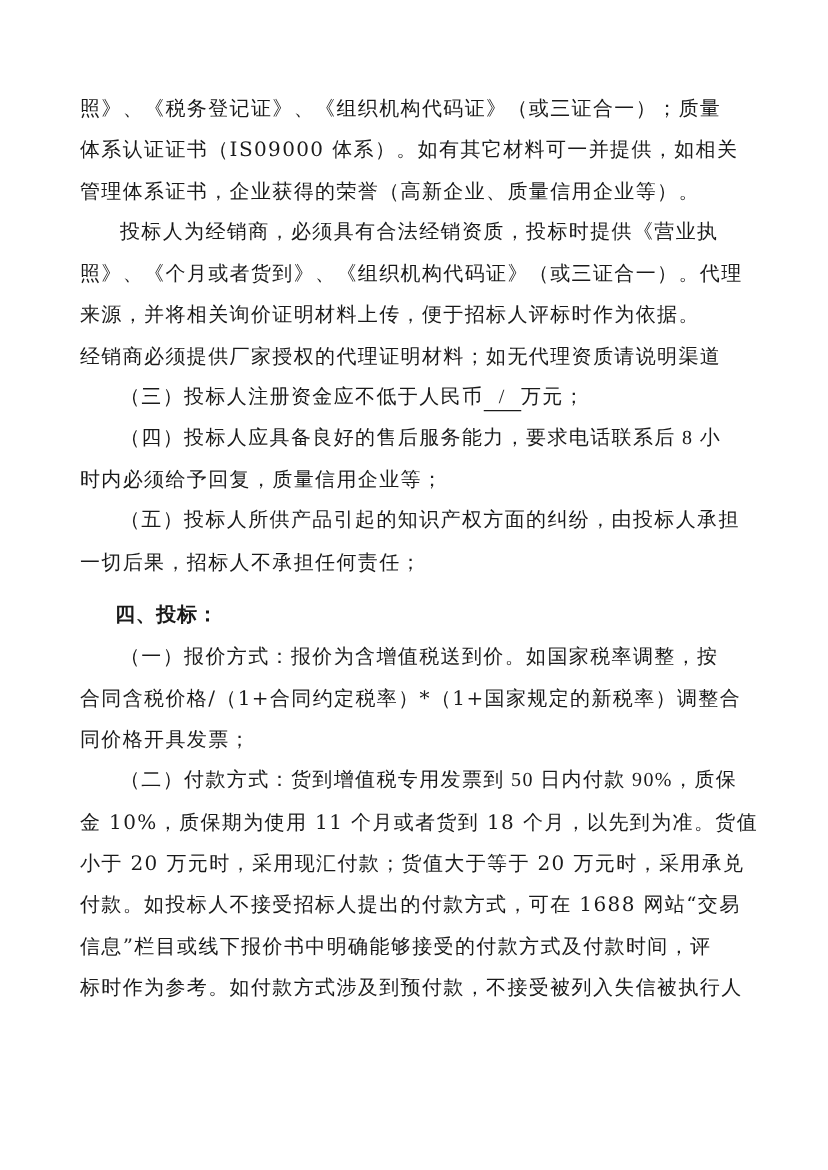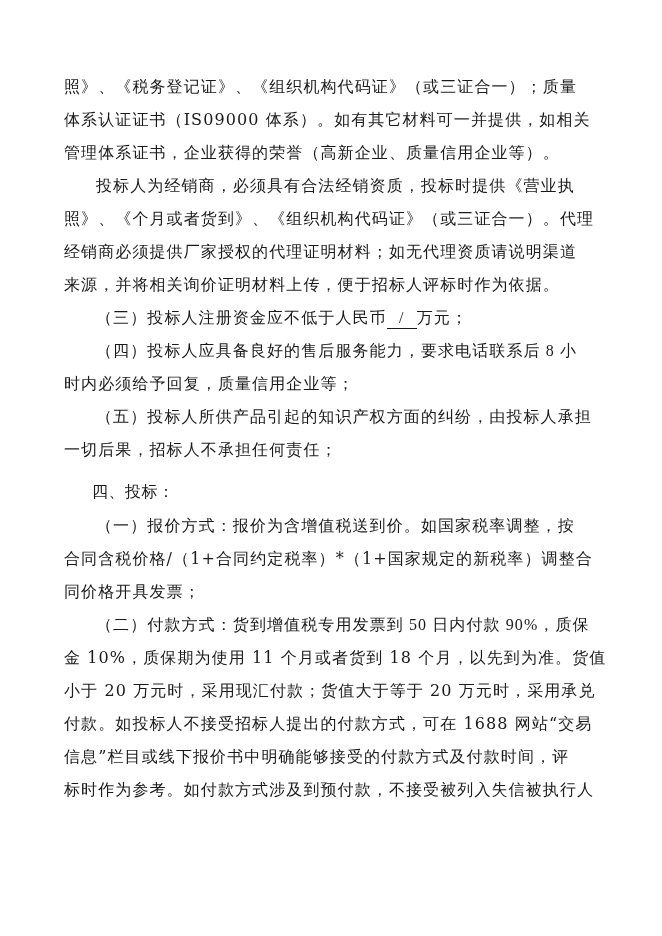--- a/index.html
+++ b/index.html
@@ -2,35 +2,35 @@
 <html><head>
 <meta charset="utf-8">
 <style>
   html, body { margin: 0; padding: 0; background: #ffffff; }
   body { width: 662px; height: 936px; position: relative; overflow: hidden;
          font-family: "DejaVu Serif", "Liberation Serif", serif; color: #1a1a1a; }
   .page { position: absolute; left: 64px; top: 70px; width: 502px; }
   .line { height: 33px; line-height: 33px; font-size: 16px; white-space: nowrap;
           letter-spacing: 1.1px; overflow: visible; }
   .indent { padding-left: 32px; font-family: Liberation Serif, serif; }
-  .heading { font-weight: normal; height: 43px; line-height: 52px; padding-left: 28px; letter-spacing: 0.5px;}
+  .heading { font-weight: bold; height: 43px; line-height: 52px; padding-left: 28px; letter-spacing: 0.5px;}
   .blank { display: inline-block; border-bottom: 1px solid #1a1a1a; min-width: 30px; text-align: center; line-height: 20px; }
 </style>
 </head>
 <body>
 
 <div class="page">
   <div class="line">照》、《税务登记证》、《组织机构代码证》（或三证合一）；质量</div>
   <div class="line">体系认证证书（IS09000 体系）。如有其它材料可一并提供，如相关</div>
   <div class="line">管理体系证书，企业获得的荣誉（高新企业、质量信用企业等）。</div>
 
   <div class="line indent">投标人为经销商，必须具有合法经销资质，投标时提供《营业执</div>
   <div class="line">照》、《个月或者货到》、《组织机构代码证》（或三证合一）。代理</div>
+  <div class="line">来源，并将相关询价证明材料上传，便于招标人评标时作为依据。</div>
   <div class="line">经销商必须提供厂家授权的代理证明材料；如无代理资质请说明渠道</div>
-  <div class="line">来源，并将相关询价证明材料上传，便于招标人评标时作为依据。</div>
 
 
   <div class="line indent">
     <span>（三）投标人注册资金应不低于人民币</span><span class="blank">/</span><span>万元；</span>
   </div>
 
   <div class="line indent">（四）投标人应具备良好的售后服务能力，要求电话联系后 8 小</div>
   <div class="line">时内必须给予回复，质量信用企业等；</div>
 
   <div class="line indent">（五）投标人所供产品引起的知识产权方面的纠纷，由投标人承担</div>

